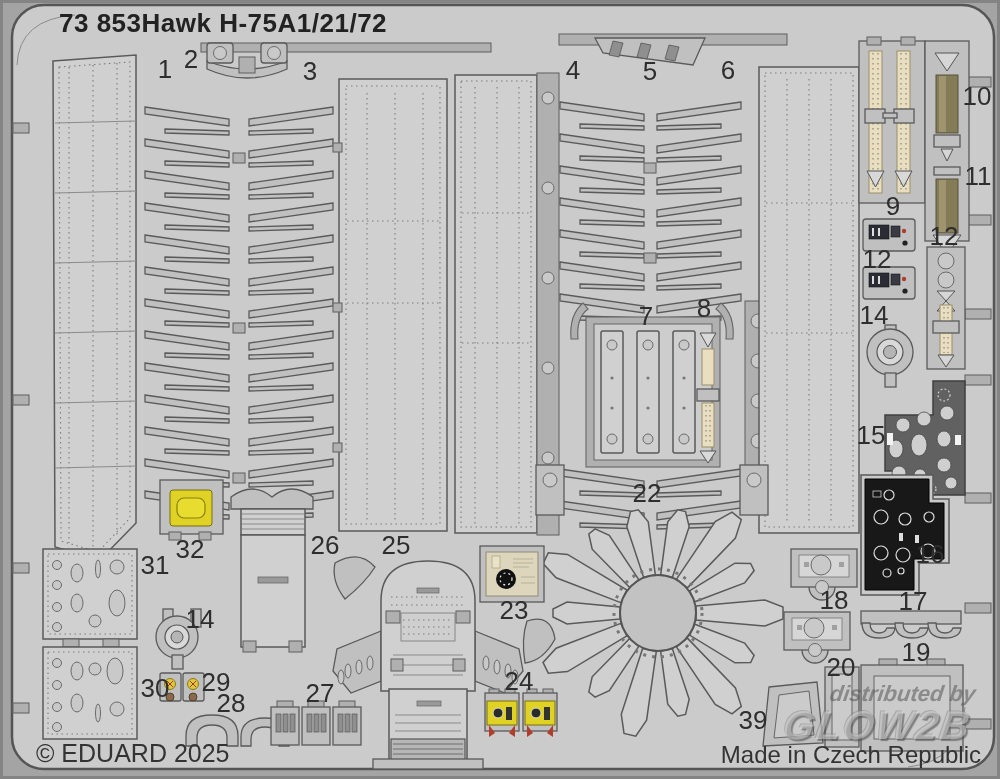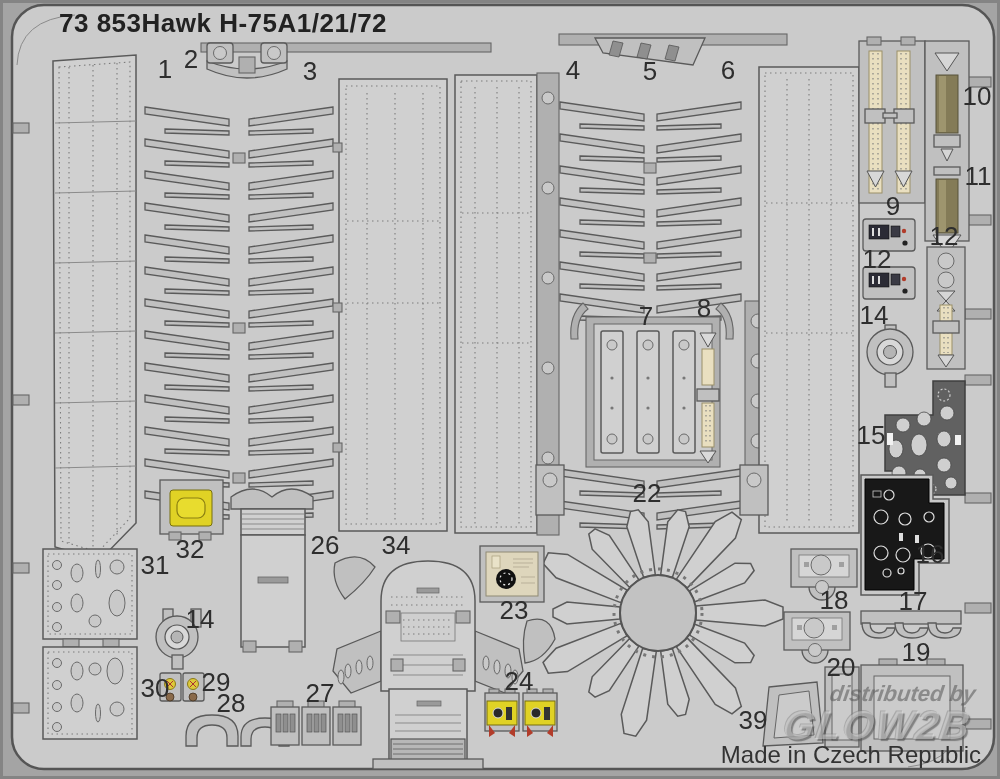--- a/index.html
+++ b/index.html
@@ -593,30 +593,31 @@
   <span class="pn" style="left:868px;top:432px">15</span>
   <span class="pn" style="left:927px;top:551px">16</span>
   <span class="pn" style="left:910px;top:598px">17</span>
   <span class="pn" style="left:913px;top:649px">19</span>
   <span class="pn" style="left:831px;top:597px">18</span>
   <span class="pn" style="left:838px;top:664px">20</span>
   <span class="pn" style="left:750px;top:717px">39</span>
   <span class="pn" style="left:644px;top:490px">22</span>
   <span class="pn" style="left:511px;top:607px">23</span>
   <span class="pn" style="left:516px;top:678px">24</span>
-  <span class="pn" style="left:393px;top:542px">34</span>
+  <span class="pn" style="left:393px;top:542px">25</span>
   <span class="pn" style="left:322px;top:542px">26</span>
   <span class="pn" style="left:317px;top:690px">27</span>
   <span class="pn" style="left:228px;top:700px">28</span>
   <span class="pn" style="left:213px;top:679px">29</span>
   <span class="pn" style="left:152px;top:685px">30</span>
   <span class="pn" style="left:152px;top:562px">31</span>
   <span class="pn" style="left:187px;top:546px">32</span>
   <span class="pn" style="left:197px;top:616px">14</span>
 
   <div class="wm">
     <div class="l1">distributed by</div>
     <div class="l2">GLOW2B</div>
   </div>
+  <div class="copyright">© EDUARD 2025</div>
   <div class="madein">Made in Czech Republic</div>
 </div>
 
 </div>
 
 </body></html>

